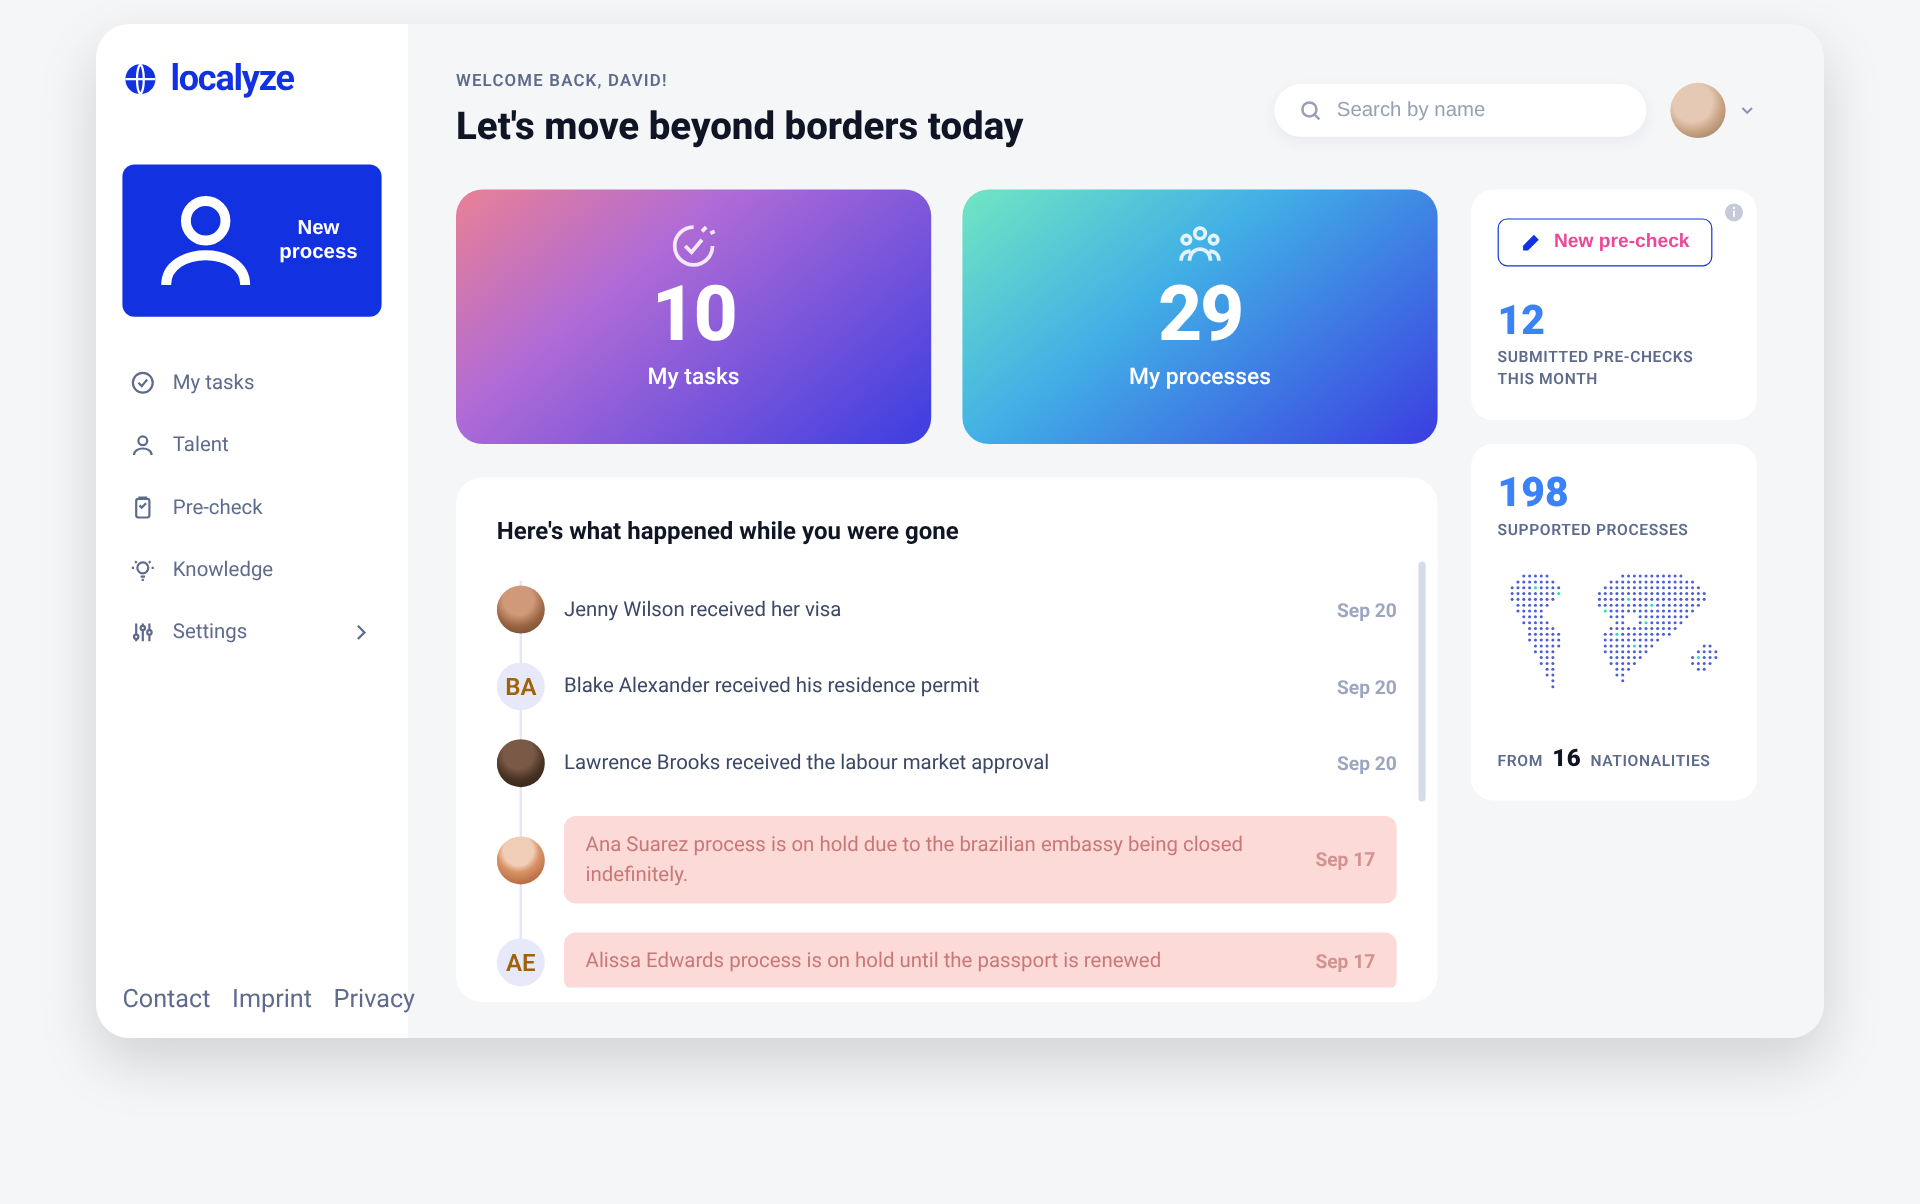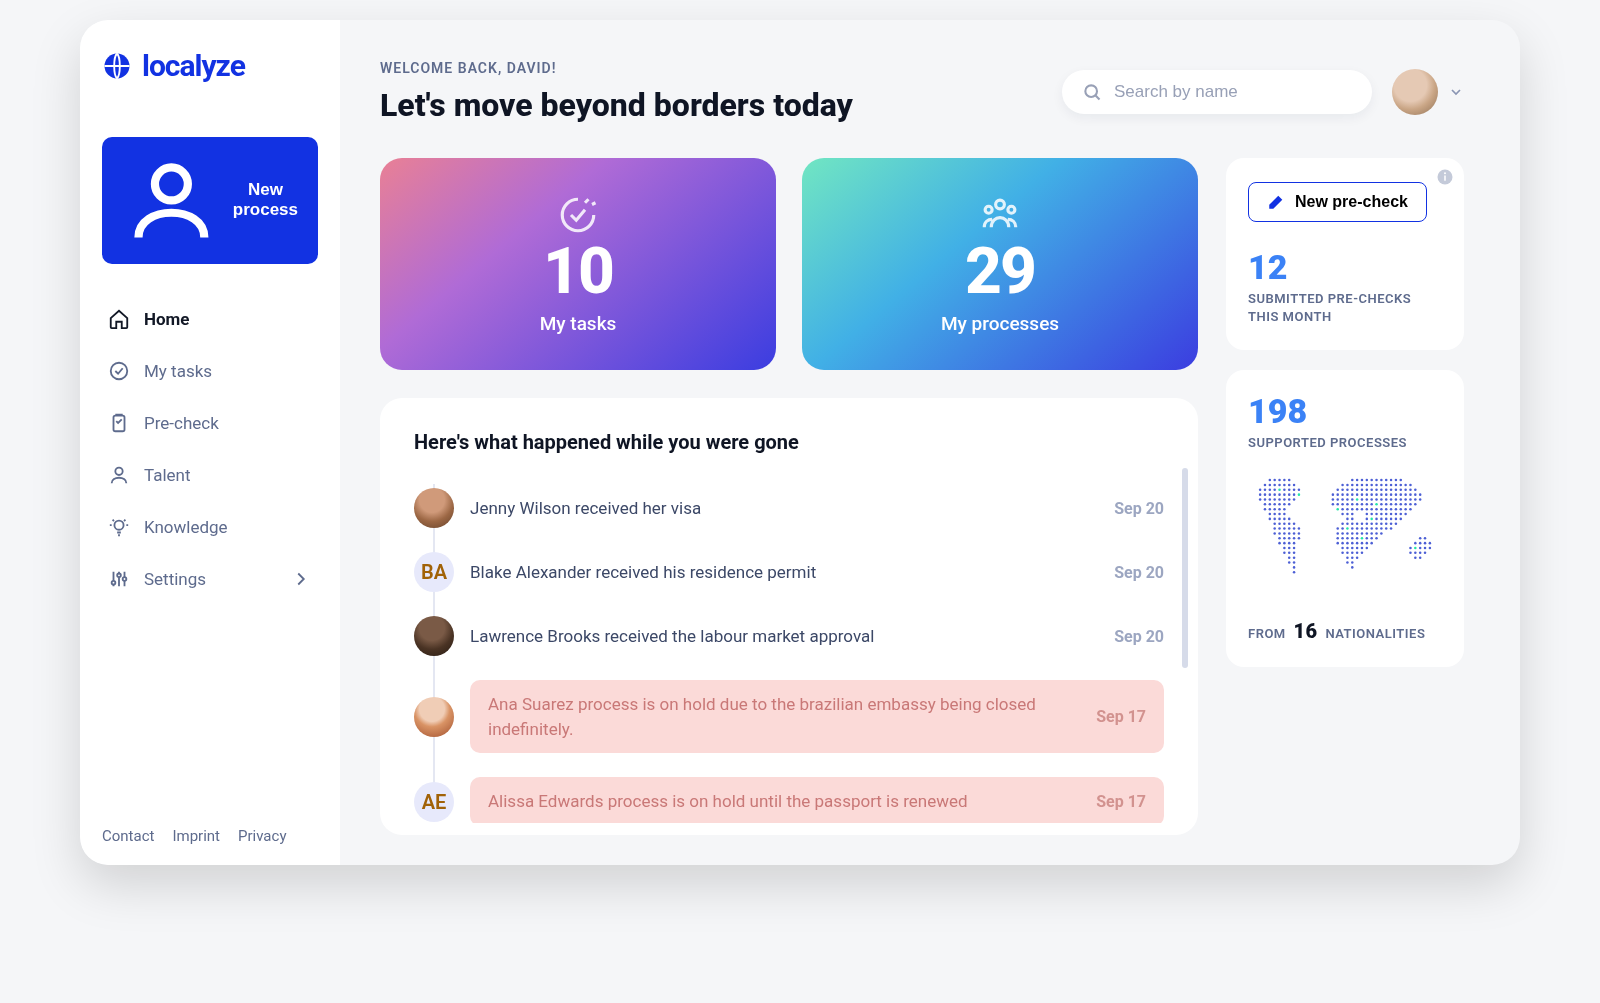--- a/index.html
+++ b/index.html
@@ -63,21 +63,21 @@
     font-size: 17px;
     margin-bottom: 10px;
   }
   .nav-item.active { color: #121826; font-weight: 700; }
   .nav-item svg { width: 22px; height: 22px; flex-shrink: 0; stroke: currentColor; }
   .nav-item.active svg { stroke: #121826; }
   .nav-item .chevron { margin-left: auto; }
   .footer-links {
     display: flex;
     gap: 18px;
-    font-size: 15px;
+    font-size: 21px;
     color: #5e6b8d;
   }
   .footer-links span { cursor: pointer; }
 
   
   .main {
     flex: 1;
     padding: 40px 56px 30px 40px;
     display: flex;
     flex-direction: column;
@@ -163,21 +163,20 @@
     gap: 26px;
   }
   .stat-card {
     flex: 1;
     border-radius: 22px;
     padding: 26px;
     color: #fff;
     display: flex;
     flex-direction: column;
     align-items: center;
-    justify-content: center;
     height: 212px;
     cursor: pointer;
   }
   .stat-card.tasks {
     background: linear-gradient(140deg, #e98095 0%, #b06bd6 35%, #3b3de0 100%);
   }
   .stat-card.processes {
     background: linear-gradient(140deg, #71e6c2 0%, #41b0e6 40%, #3b3de0 100%);
   }
   .stat-card svg { width: 42px; height: 42px; stroke: #fff; opacity: 0.85; margin-bottom: 4px; }
@@ -301,21 +300,21 @@
     font-size: 19px;
     font-weight: 700;
     line-height: 1.4;
     margin-bottom: 22px;
   }
   .precheck-btn {
     display: inline-flex;
     align-items: center;
     gap: 10px;
     border: 1.5px solid #1232e2;
-    color: #000000;
+    color: #ec4899;
     background: transparent;
     padding: 10px 18px;
     border-radius: 8px;
     font-size: 16px;
     font-weight: 600;
     cursor: pointer;
     margin-bottom: 28px;
   }
   .precheck-btn svg { width: 18px; height: 18px; stroke: #1232e2; fill: #1232e2; }
   .big-num {
@@ -364,46 +363,40 @@
 
   <button class="new-process-btn">
     <svg viewBox="0 0 24 24" fill="none" stroke="#fff" stroke-width="2">
         <circle cx="12" cy="8" r="4"></circle>
         <path d="M4 21c0-4 4-6 8-6s8 2 8 6"></path>
       </svg>
     <span>New process</span>
   </button>
 
   <nav class="nav">
-    <div class="nav-item active">
-      <svg viewBox="0 0 24 24" fill="none" stroke-width="2">
-          <path d="M3 11l9-8 9 8v10a1 1 0 0 1-1 1h-5v-7h-6v7H4a1 1 0 0 1-1-1z"></path>
-        </svg>
-      <span>Home</span>
-    </div>
     <div class="nav-item">
       <svg viewBox="0 0 24 24" fill="none" stroke-width="2">
           <circle cx="12" cy="12" r="9"></circle>
           <path d="M8 12l3 3 5-6"></path>
         </svg>
       <span>My tasks</span>
     </div>
     <div class="nav-item">
       <svg viewBox="0 0 24 24" fill="none" stroke-width="2">
+          <circle cx="12" cy="8" r="4"></circle>
+          <path d="M4 21c0-4 4-6 8-6s8 2 8 6"></path>
+        </svg>
+      <span>Talent</span>
+    </div>
+    <div class="nav-item">
+      <svg viewBox="0 0 24 24" fill="none" stroke-width="2">
           <rect x="6" y="4" width="12" height="17" rx="2"></rect>
           <path d="M9 4V3h6v1M9 10l2 2 4-4"></path>
         </svg>
       <span>Pre-check</span>
-    </div>
-    <div class="nav-item">
-      <svg viewBox="0 0 24 24" fill="none" stroke-width="2">
-          <circle cx="12" cy="8" r="4"></circle>
-          <path d="M4 21c0-4 4-6 8-6s8 2 8 6"></path>
-        </svg>
-      <span>Talent</span>
     </div>
     <div class="nav-item">
       <svg viewBox="0 0 24 24" fill="none" stroke-width="2">
           <circle cx="12" cy="10" r="5"></circle>
           <path d="M10 18h4M11 21h2M4 10H2M22 10h-2M5 4l1.5 1.5M19 4l-1.5 1.5"></path>
         </svg>
       <span>Knowledge</span>
     </div>
     <div class="nav-item">
       <svg viewBox="0 0 24 24" fill="none" stroke-width="2">

